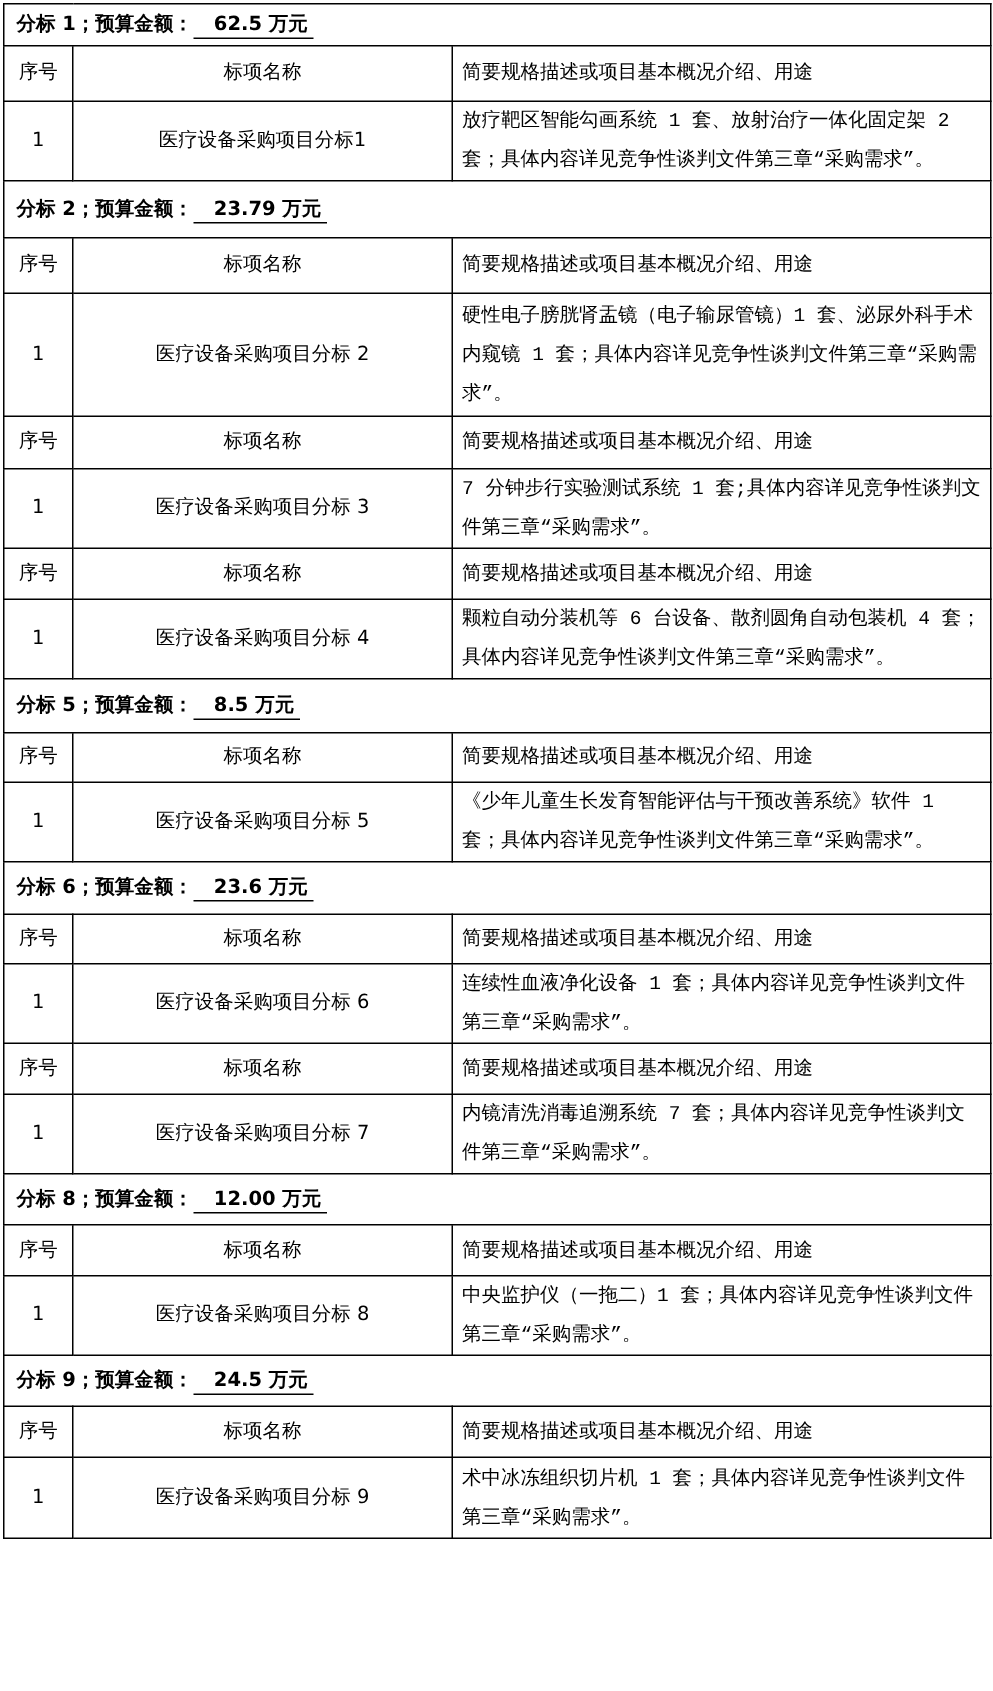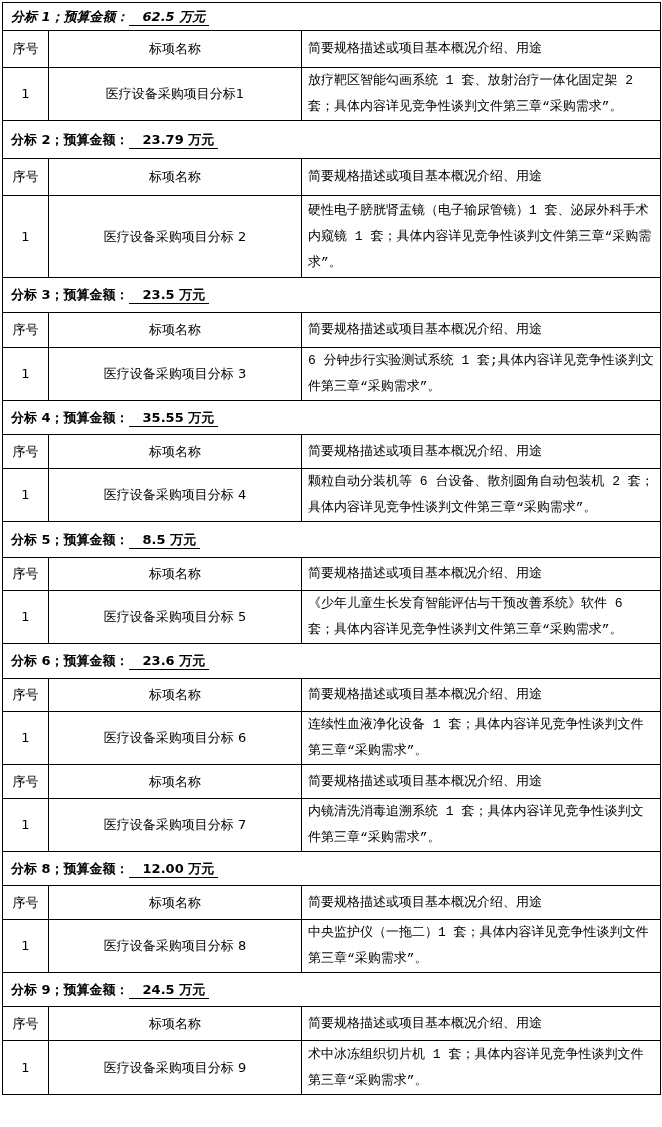--- a/index.html
+++ b/index.html
@@ -17,21 +17,21 @@
 </head>
 <body>
 
 <table class="lots">
   <colgroup>
       <col class="c1">
       <col class="c2">
       <col class="c3">
     </colgroup>
   <tbody id="lots-body">
-  <tr class="lot-header" style="height: 28px; font-style: italic;">
+  <tr class="lot-header" style="height: 28px;">
     <td colspan="3"><span>分标 1；预算金额：</span><span class="amount"><span>62.5</span> <span class="unit">万元</span></span></td>
   </tr>
   <tr class="col-header" style="height: 37px;">
     <td class="idx">序号</td>
     <td class="name">标项名称</td>
     <td class="desc">简要规格描述或项目基本概况介绍、用途</td>
   </tr>
   <tr class="data-row" style="height: 53px;">
     <td class="idx">1</td>
     <td class="name">医疗设备采购项目分标1</td>
@@ -45,60 +45,54 @@
     <td class="idx">序号</td>
     <td class="name">标项名称</td>
     <td class="desc">简要规格描述或项目基本概况介绍、用途</td>
   </tr>
   <tr class="data-row" style="height: 82px;">
     <td class="idx">1</td>
     <td class="name">医疗设备采购项目分标 2</td>
     <td class="desc">硬性电子膀胱肾盂镜（电子输尿管镜）1 套、泌尿外科手术内窥镜 1 套；具体内容详见竞争性谈判文件第三章“采购需求”。</td>
   </tr>
 
-  <tr class="lot-header" style="height: 35px;">
-    <td colspan="3"><span>分标 3；预算金额：</span><span class="amount"><span>23.5</span> <span class="unit">万元</span></span></td>
-  </tr>
   <tr class="col-header" style="height: 35px;">
     <td class="idx">序号</td>
     <td class="name">标项名称</td>
     <td class="desc">简要规格描述或项目基本概况介绍、用途</td>
   </tr>
   <tr class="data-row" style="height: 50px;">
     <td class="idx">1</td>
     <td class="name">医疗设备采购项目分标 3</td>
-    <td class="desc">6 分钟步行实验测试系统 1 套;具体内容详见竞争性谈判文件第三章“采购需求”。</td>
+    <td class="desc">7 分钟步行实验测试系统 1 套;具体内容详见竞争性谈判文件第三章“采购需求”。</td>
   </tr>
 
-  <tr class="lot-header" style="height: 34px;">
-    <td colspan="3"><span>分标 4；预算金额：</span><span class="amount"><span>35.55</span> <span class="unit">万元</span></span></td>
-  </tr>
   <tr class="col-header" style="height: 34px;">
     <td class="idx">序号</td>
     <td class="name">标项名称</td>
     <td class="desc">简要规格描述或项目基本概况介绍、用途</td>
   </tr>
   <tr class="data-row" style="height: 53px;">
     <td class="idx">1</td>
     <td class="name">医疗设备采购项目分标 4</td>
-    <td class="desc">颗粒自动分装机等 6 台设备、散剂圆角自动包装机 2 套；具体内容详见竞争性谈判文件第三章“采购需求”。</td>
+    <td class="desc">颗粒自动分装机等 6 台设备、散剂圆角自动包装机 4 套；具体内容详见竞争性谈判文件第三章“采购需求”。</td>
   </tr>
 
   <tr class="lot-header" style="height: 36px;">
     <td colspan="3"><span>分标 5；预算金额：</span><span class="amount"><span>8.5</span> <span class="unit">万元</span></span></td>
   </tr>
   <tr class="col-header" style="height: 33px;">
     <td class="idx">序号</td>
     <td class="name">标项名称</td>
     <td class="desc">简要规格描述或项目基本概况介绍、用途</td>
   </tr>
   <tr class="data-row" style="height: 53px;">
     <td class="idx">1</td>
     <td class="name">医疗设备采购项目分标 5</td>
-    <td class="desc">《少年儿童生长发育智能评估与干预改善系统》软件 6 套；具体内容详见竞争性谈判文件第三章“采购需求”。</td>
+    <td class="desc">《少年儿童生长发育智能评估与干预改善系统》软件 1 套；具体内容详见竞争性谈判文件第三章“采购需求”。</td>
   </tr>
 
   <tr class="lot-header" style="height: 35px;">
     <td colspan="3"><span>分标 6；预算金额：</span><span class="amount"><span>23.6</span> <span class="unit">万元</span></span></td>
   </tr>
   <tr class="col-header" style="height: 33px;">
     <td class="idx">序号</td>
     <td class="name">标项名称</td>
     <td class="desc">简要规格描述或项目基本概况介绍、用途</td>
   </tr>
@@ -109,21 +103,21 @@
   </tr>
 
   <tr class="col-header" style="height: 34px;">
     <td class="idx">序号</td>
     <td class="name">标项名称</td>
     <td class="desc">简要规格描述或项目基本概况介绍、用途</td>
   </tr>
   <tr class="data-row" style="height: 53px;">
     <td class="idx">1</td>
     <td class="name">医疗设备采购项目分标 7</td>
-    <td class="desc">内镜清洗消毒追溯系统 1 套；具体内容详见竞争性谈判文件第三章“采购需求”。</td>
+    <td class="desc">内镜清洗消毒追溯系统 7 套；具体内容详见竞争性谈判文件第三章“采购需求”。</td>
   </tr>
 
   <tr class="lot-header" style="height: 34px; padding-left: 42px;">
     <td colspan="3"><span>分标 8；预算金额：</span><span class="amount"><span>12.00</span> <span class="unit">万元</span></span></td>
   </tr>
   <tr class="col-header" style="height: 34px;">
     <td class="idx">序号</td>
     <td class="name">标项名称</td>
     <td class="desc">简要规格描述或项目基本概况介绍、用途</td>
   </tr>

